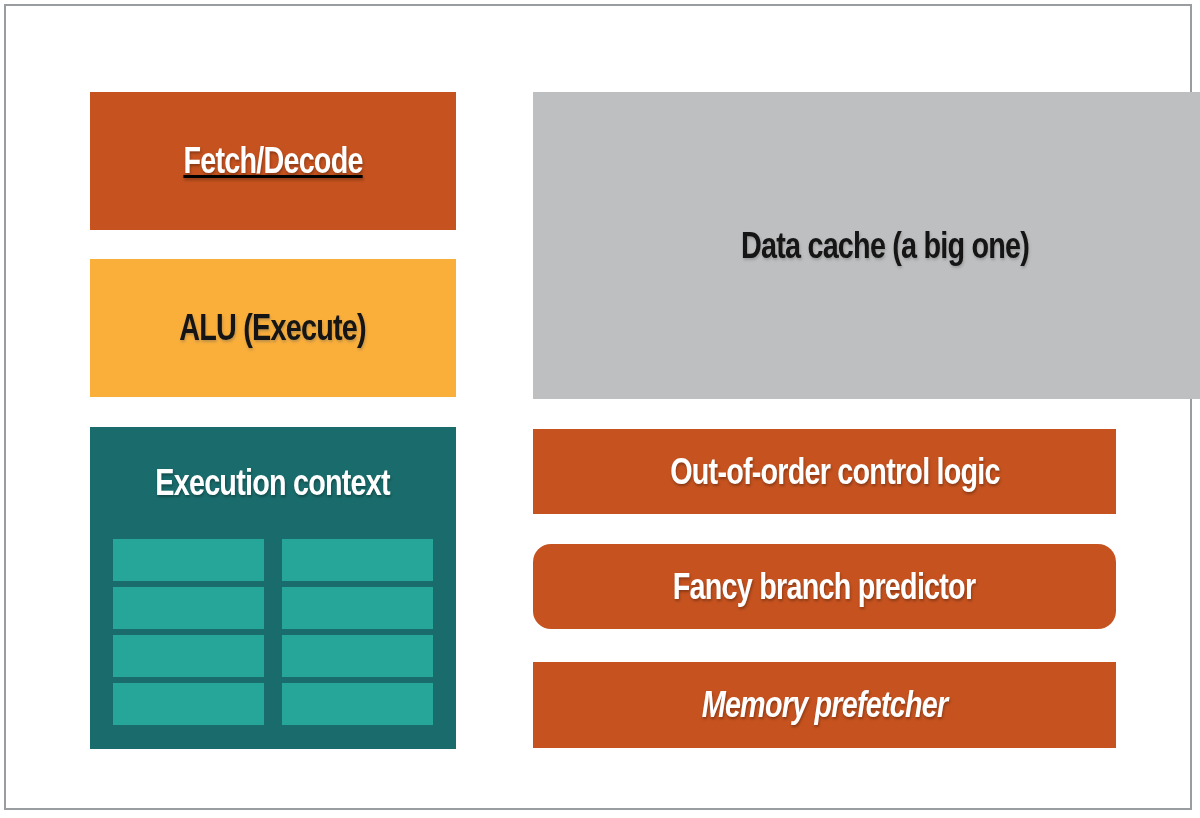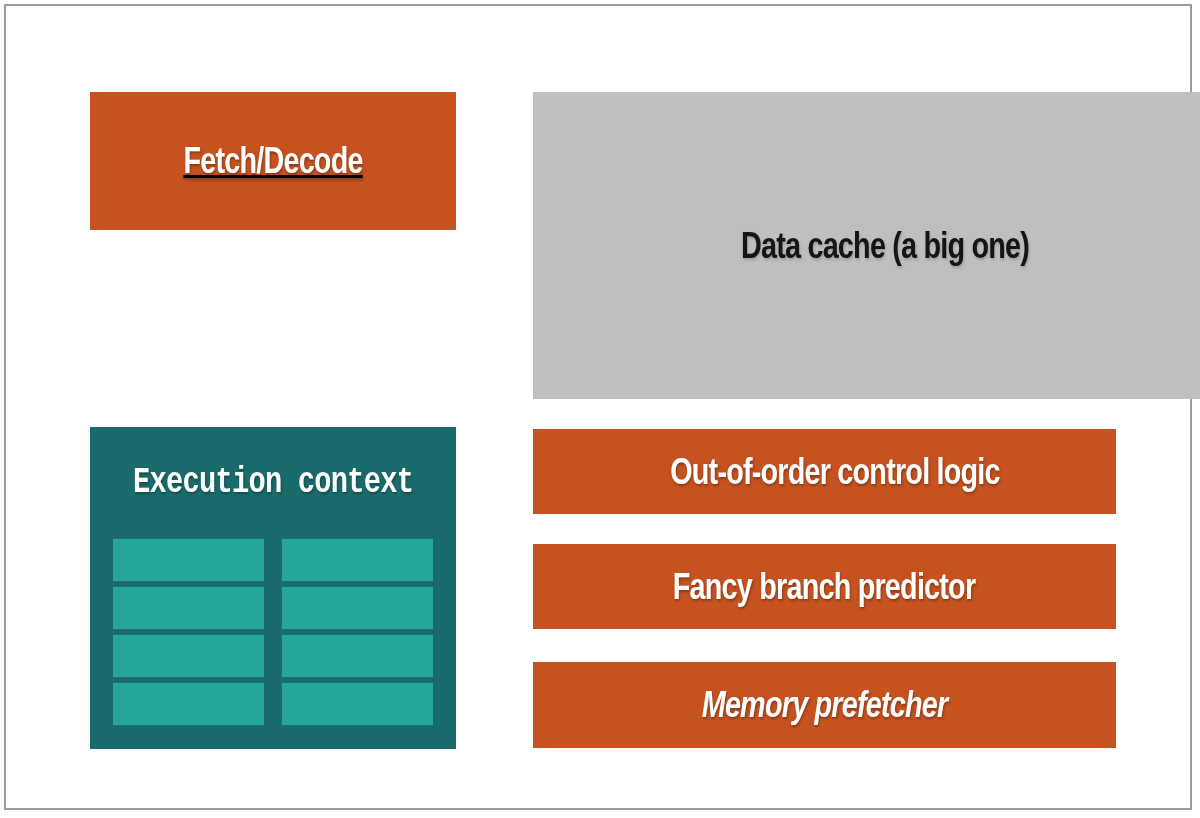--- a/index.html
+++ b/index.html
@@ -49,48 +49,50 @@
   }
   
   .fetch   { left: 84px;  top: 86px;  width: 366px; height: 138px; }
   .alu     { left: 84px;  top: 253px; width: 366px; height: 138px; }
   .exec    { left: 84px;  top: 421px; width: 366px; height: 322px; display: block; }
   .exec-title {
     position: absolute;
     top: 38px; left: 0;
     width: 100%;
     text-align: center;
-    font-family: Liberation Mono, monospace;
   }
   .slots {
     position: absolute;
     left: 23px; top: 112px;
     display: grid;
     grid-template-columns: 151px 151px;
     grid-auto-rows: 42px;
     column-gap: 18px;
     row-gap: 6px;
   }
   .slot { width: 151px; height: 42px; }
   
   .cache    { left: 527px; top: 86px;  width: 704px; height: 307px; }
   .ooo      { left: 527px; top: 423px; width: 583px; height: 85px; }
-  .branch   { left: 527px; top: 538px; width: 583px; height: 85px; }
+  .branch   { left: 527px; top: 538px; width: 583px; height: 85px; border-radius: 18px; }
   .prefetch { left: 527px; top: 656px; width: 583px; height: 86px; font-style: italic; }
 </style>
 </head>
 <body>
 
 <div class="canvas">
   <div class="frame">
 
     <div class="block fetch" style="background: rgb(197, 82, 31); text-decoration: underline;">
       <span class="label light">Fetch/Decode</span>
     </div>
 
+    <div class="block alu" style="background: rgb(250, 175, 59);">
+      <span class="label dark">ALU (Execute)</span>
+    </div>
 
     <div class="block exec" style="background: rgb(26, 108, 108);">
       <div class="exec-title">
         <span class="label light">Execution context</span>
       </div>
       <div class="slots">
           <div class="slot" style="background: rgb(38, 166, 153);"></div>
           <div class="slot" style="background: rgb(38, 166, 153);"></div>
           <div class="slot" style="background: rgb(38, 166, 153);"></div>
           <div class="slot" style="background: rgb(38, 166, 153);"></div>

